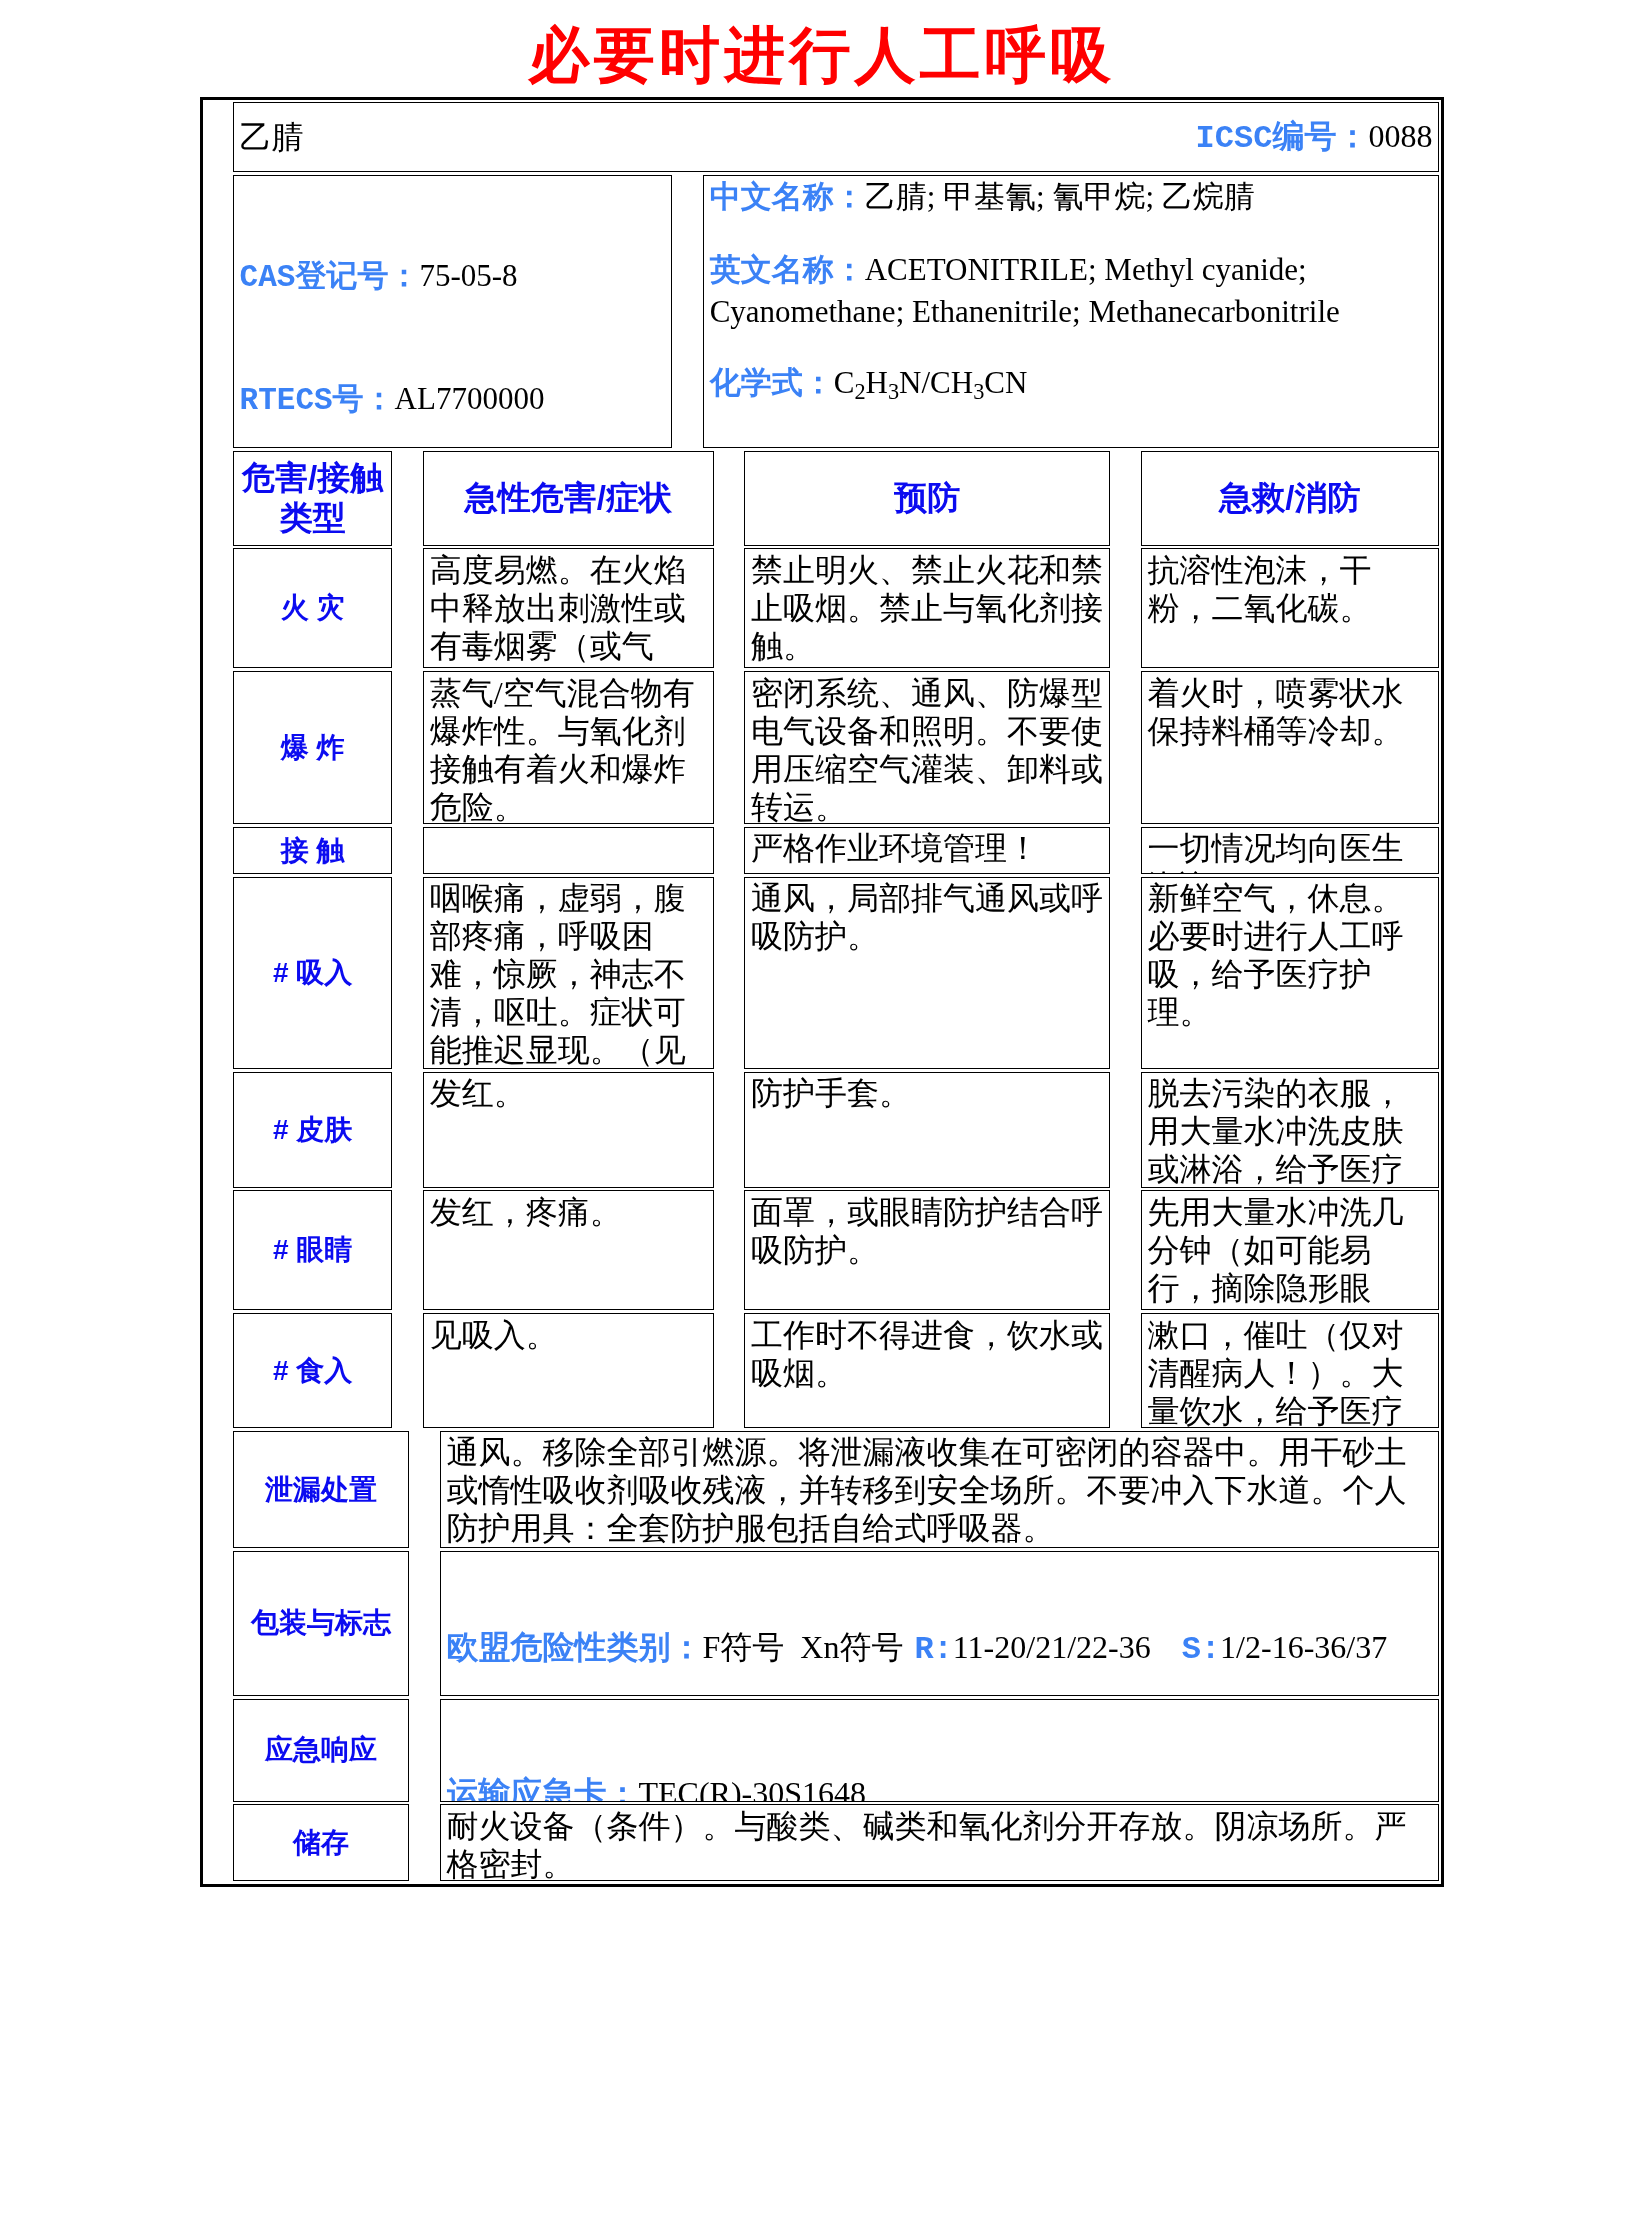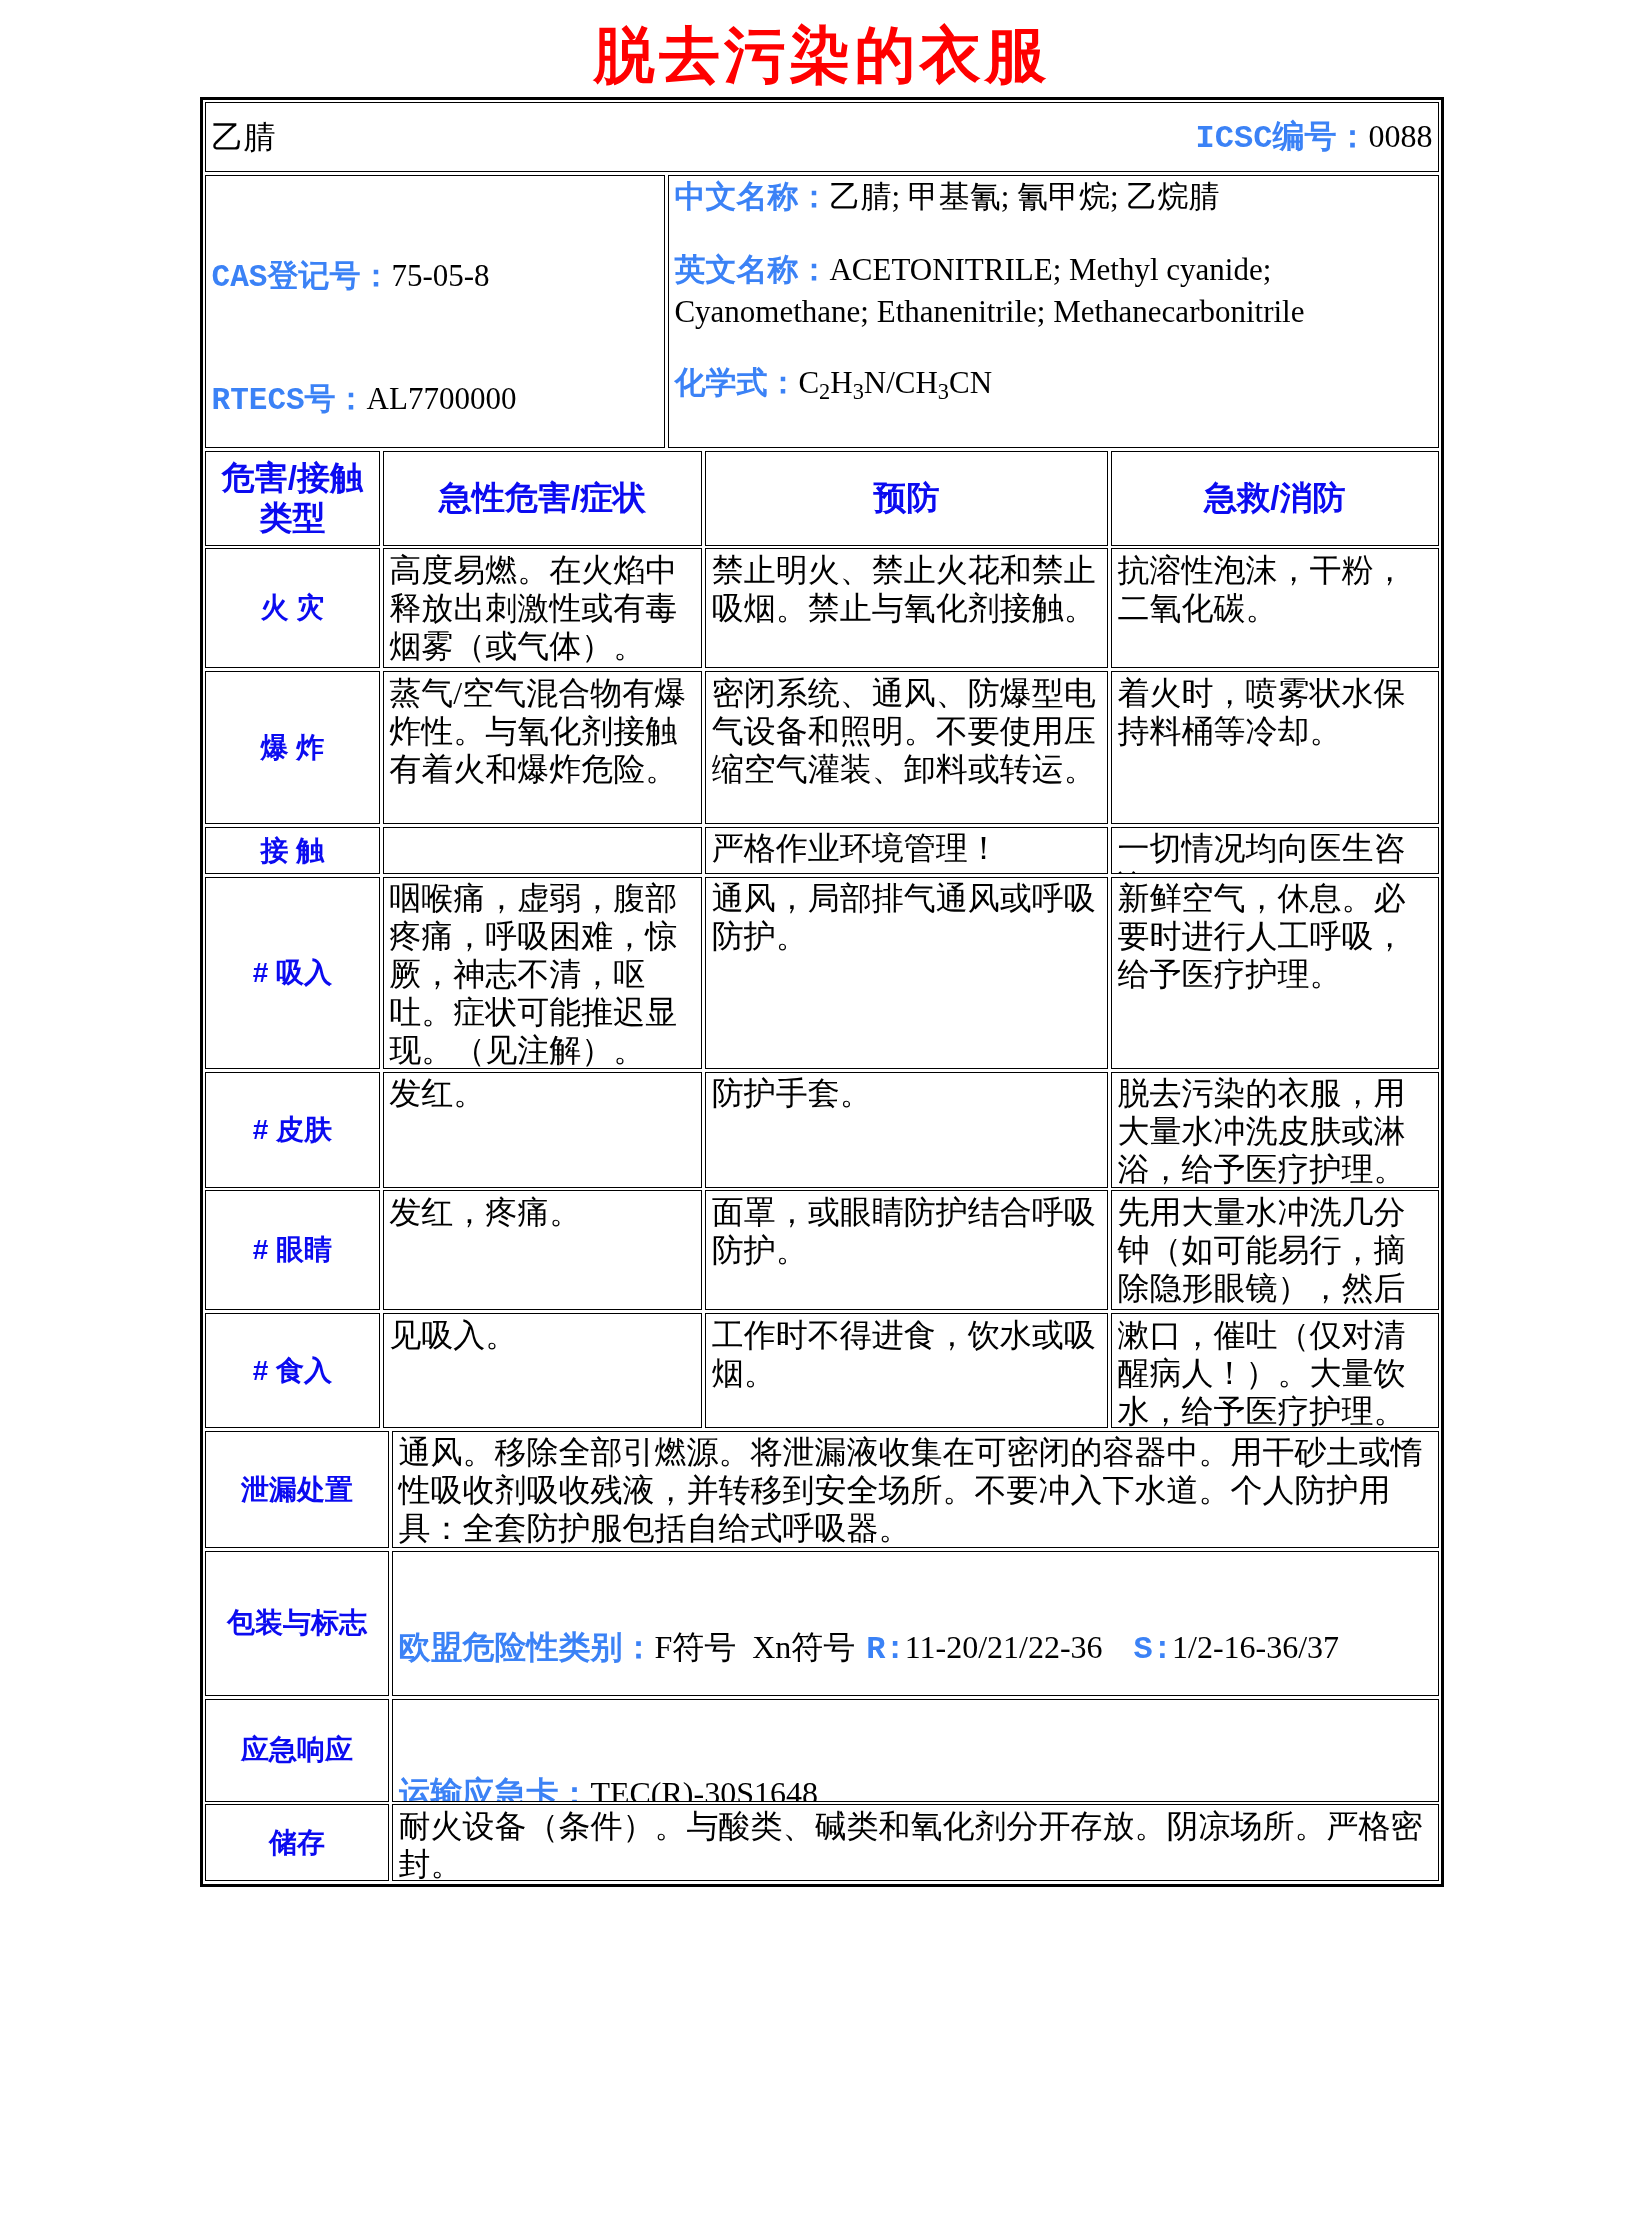--- a/index.html
+++ b/index.html
@@ -17,21 +17,21 @@
   .card {
     width:1234px; margin:11px auto 0;
     border:3.5px solid #000; padding:2.1px; background:#fff;
     box-sizing:content-box;
   }
   .rows { display:flex; flex-direction:column; gap:2.8px; }
   .row  { display:flex; gap:2.8px; }
   .cell {
     border:1.4px solid #000; box-sizing:border-box;
     padding:1.4px 5.6px; font-size:32px; line-height:38px;
-    white-space:pre-wrap; overflow:hidden;
+    white-space:pre-wrap; overflow:hidden;margin-left:28px;
   }
   
   .afull { width:1234px; }
   .bleft { width:460px; }  .bright { width:771px; }
   .c1 { width:184px; } .c2 { width:337px; } .c3 { width:425px; } .c4 { width:346px; }
   .cwide { width:1047px; }
   
   .rA { height:70px; } .rB { height:273px; } .rH { height:95px;justify-content:flex-end; }
   .r1 { height:120px; } .r2 { height:153px; } .r3 { height:47px; }
   .r4 { height:192px; } .r5 { height:116px; } .r6 { height:120px; }
@@ -62,21 +62,21 @@
   sub.fsub { font-size:0.72em; vertical-align:-0.28em; line-height:0; }
   .pack-line { line-height:36px; }
   .emerg-line { line-height:33px; }
   .gap-m { margin-left:11px; }
   .gap-l { margin-left:31px; }
   .wrap-any { overflow-wrap:anywhere; }
 </style>
 </head>
 <body>
 
-<div class="page-title">脱去污染的衣服</div>
+<div class="page-title">必要时进行人工呼吸</div>
 
 <div class="card">
   <div class="rows">
 
     <div class="row rA">
       <div class="cell afull top-row-cell">
         <span>乙腈</span>
         <span><span class="blue">ICSC编号：</span><span>0088</span></span>
       </div>
     </div>

